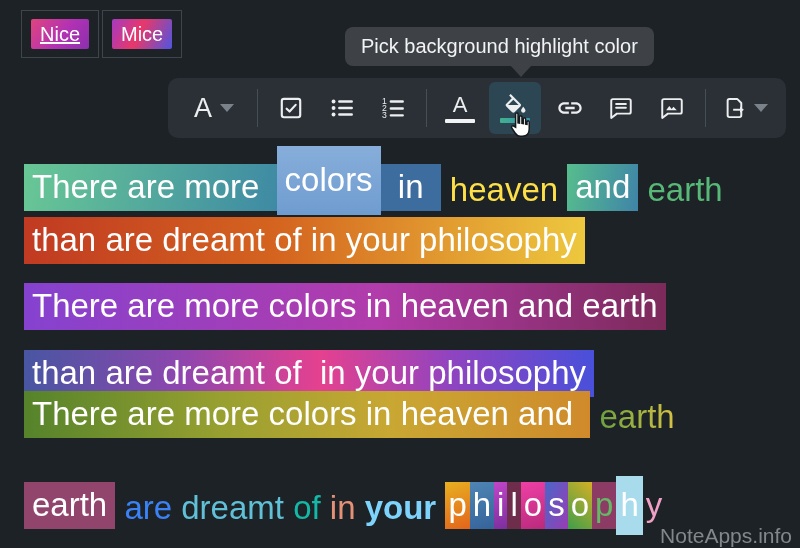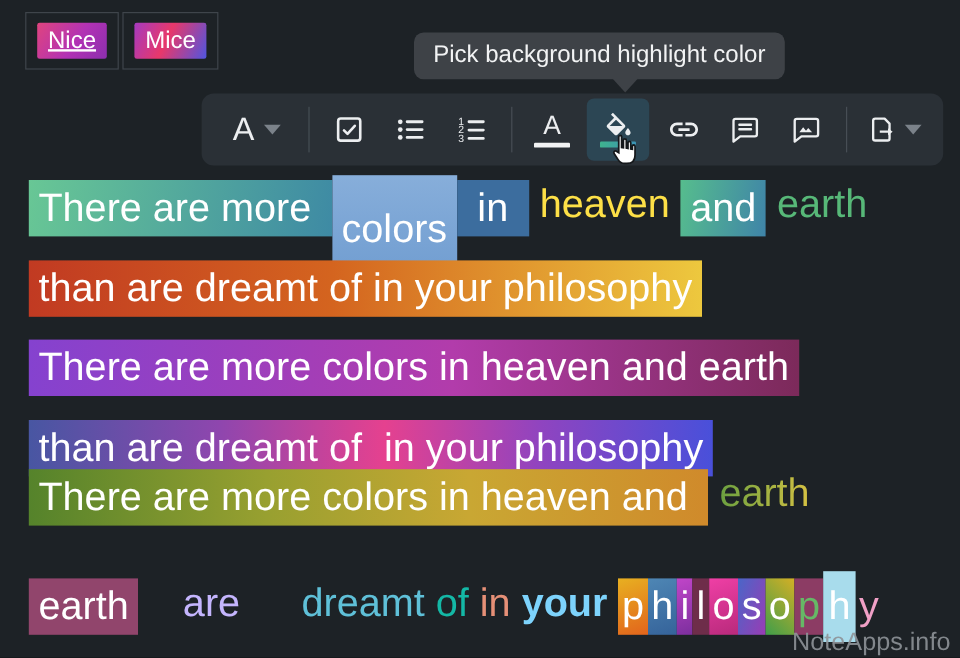--- a/index.html
+++ b/index.html
@@ -35,48 +35,48 @@
   .tb-stack .A2{font-size:22px;line-height:1;color:#eceef0;}
   .bar-white{width:30px;height:4px;background:#f2f3f4;border-radius:1px;}
   .bar-teal{width:30px;height:5px;border-radius:1px;background:linear-gradient(90deg,#3fb28e,#3b93b6);}
   .tb-active{background:#2c4654;width:52px;height:52px;}
   .tb-export{width:56px;gap:6px;}
 
   
   .cursor{position:absolute;left:504px;top:110px;z-index:9;}
 
   
-  .line{position:absolute;left:24px;display:flex;align-items:flex-start;font-size:33px;line-height:1.24;}
+  .line{position:absolute;left:24px;display:flex;align-items:flex-end;font-size:33px;line-height:1.24;}
   .line span{white-space:pre;}
   .hl{padding:3px 8px;}
   .l1{top:150px;}
   .l2{top:217px;}
   .l3{top:283px;}
   .l4{top:350px;}
   .l5{top:391px;}
   .l6{top:482px;}
 
   .hl-mintteal{background:linear-gradient(100deg,#68c795 0%,#3e8aa4 100%);}
-  .hl-colors{background:linear-gradient(180deg,#87aeda,#6f9cd0);padding:25px 8px;margin:-4px 0;}
+  .hl-colors{background:linear-gradient(180deg,#87aeda,#6f9cd0);padding:14px 8px;margin:-4px 0;}
   .hl-in{background:#3c6d9e;}
   .txt-heaven{color:#fde047;}
   .hl-and{background:linear-gradient(100deg,#56bd8d,#3f84a8);}
   .txt-earth{color:#57b878;}
 
   .hl-line2{background:linear-gradient(90deg,#c13a22 0%,#d4641f 45%,#edc83e 100%);}
   .hl-line3{background:linear-gradient(90deg,#8542cf 0%,#b23cab 55%,#7c2a5a 100%);}
   .hl-line4{background:linear-gradient(90deg,#4856a2 0%,#8f46ae 28%,#e5418f 52%,#8f44c0 75%,#4950da 100%);}
   .hl-line5{background:linear-gradient(90deg,#55832b 0%,#98a030 35%,#c9a733 65%,#d08a2b 100%);}
   .txt-earth-grad{background:linear-gradient(90deg,#6aa040,#d6c243);
                   -webkit-background-clip:text;background-clip:text;color:transparent;}
   @supports not (background-clip:text){.txt-earth-grad{color:#b0b840;}}
 
   .hl-than{background:#91456c;}
-  .txt-are{color:#c4b5fd;margin-left:28px;}
-  .txt-dreamt{color:#5fc0d8;margin-left:42px;}
+  .txt-are{color:#3b82f6;}
+  .txt-dreamt{color:#5fc0d8;}
   .txt-of{color:#14b8a6;}
   .txt-in6{color:#e69077;}
   .txt-your{color:#7dd3fc;font-weight:bold;}
   .ltr{padding:3px 3px;}
   .ltr1{background:linear-gradient(160deg,#e8b021,#e2641c);}
   .ltr2{background:linear-gradient(160deg,#4e86b4,#35639a);}
   .ltr3{background:linear-gradient(160deg,#c045c8,#7c2f9e);}
   .ltr4{background:#6e2d4a;}
   .ltr5{background:linear-gradient(160deg,#ef3fa5,#b92a7c);}
   .ltr6{background:linear-gradient(110deg,#4a66c8,#9a3cb4);}

